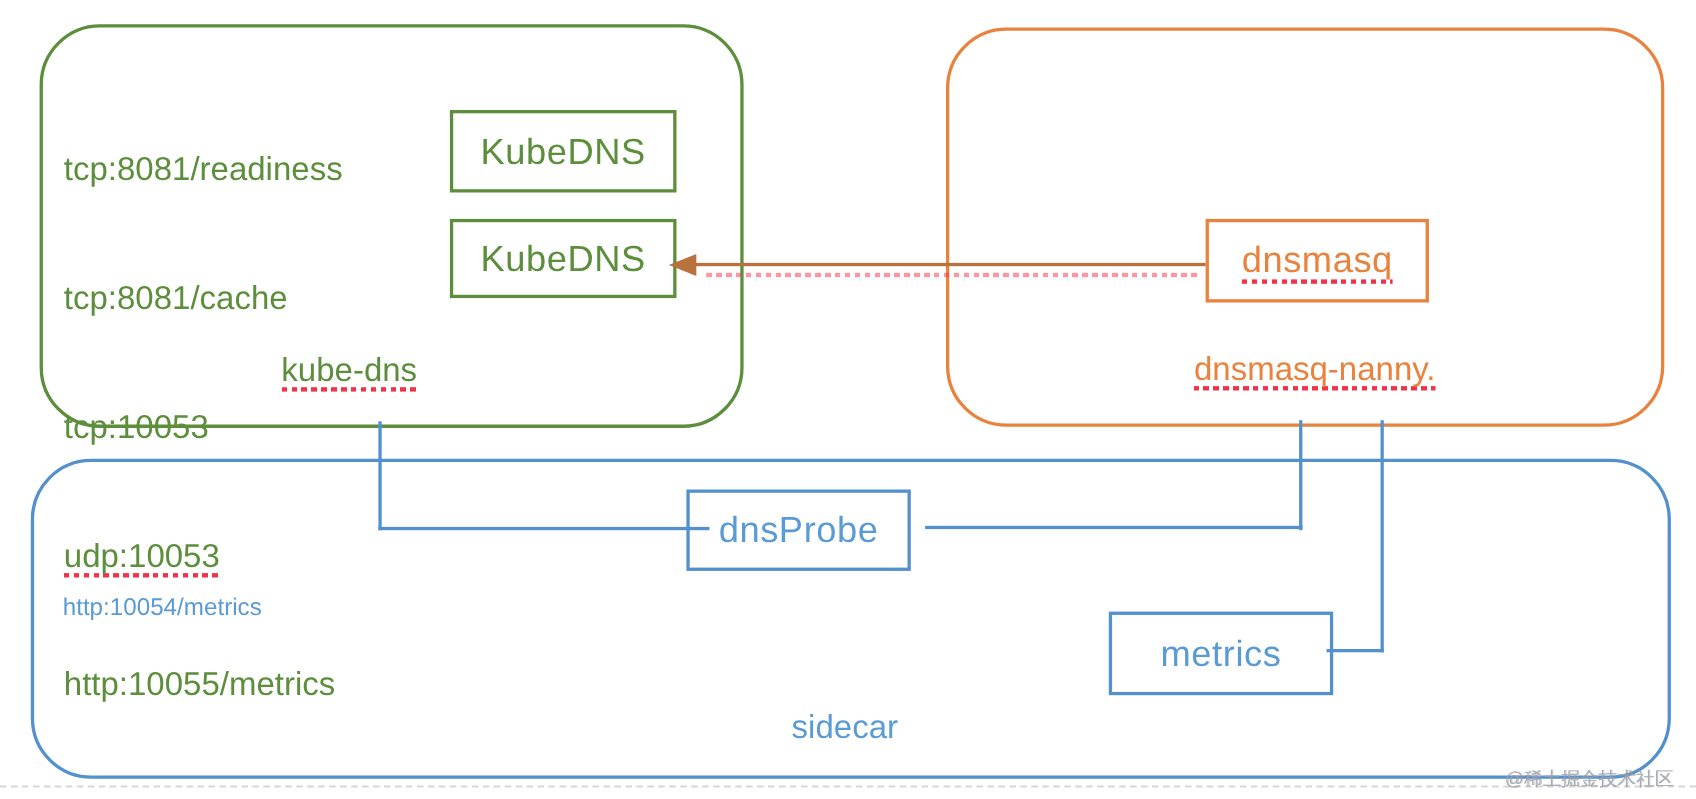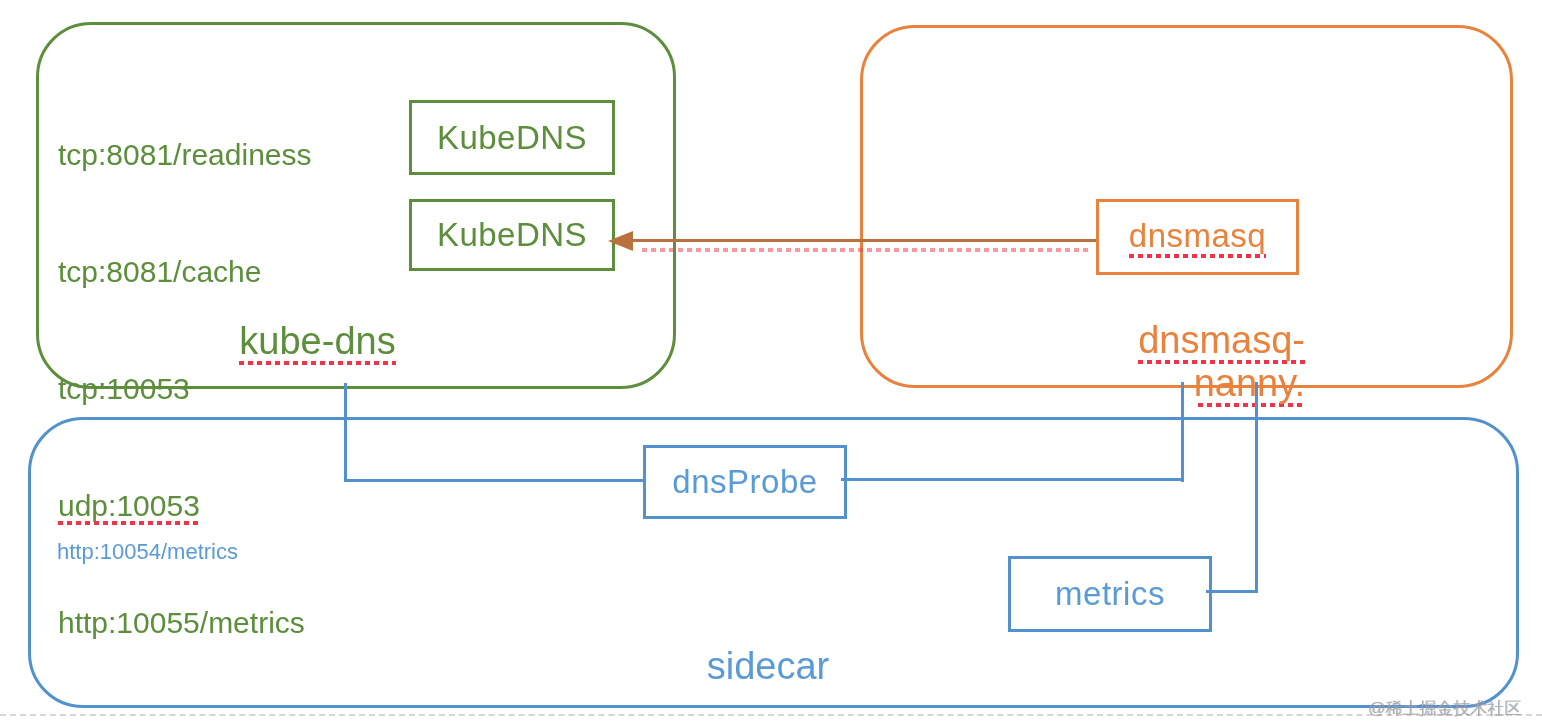--- a/index.html
+++ b/index.html
@@ -16,21 +16,21 @@
   .cbox{position:absolute;background:#fff0;display:flex;align-items:center;justify-content:center;
         font-size:33px;letter-spacing:.5px;}
   .cbox.green{border:3px solid #5c8e3c;color:#5c8e3c;}
   .cbox.orange{border:3px solid #e8823d;color:#e8823d;}
   .cbox.blue{border:3px solid #5291cd;color:#5b9bd5;}
   
   .ports{position:absolute;font-size:30px;line-height:39px;white-space:pre;}
   .ports.green{color:#5c8e3c;margin-left:12px;}
   .ports.orange{color:#e8823d;}
   .ptext.blue{color:#5b9bd5;}
-  .podlabel{position:absolute;font-size:38px;text-align:center;}
+  .podlabel{position:absolute;font-size:30px;text-align:center;}
   .podlabel.green{color:#5c8e3c;}
   .podlabel.orange{color:#e8823d;text-align:right;}
   .podlabel.blue{color:#5b9bd5;}
   
   .sp{
     background-image:repeating-linear-gradient(90deg,#f13248 0 5px,rgba(0,0,0,0) 5px 9px);
     background-size:100% 4px;background-position:0 100%;background-repeat:no-repeat;
     padding-bottom:3px;
   }
   
@@ -81,21 +81,21 @@
   <div class="podlabel orange" style="left:1055px;top:319px;width:250px;">
     <span class="sp">dnsmasq-nanny.</span>
   </div>
 
   <div class="pod blue" style="left:28px;top:417px;width:1485px;height:285px;"></div>
 
   <div class="ports ptext blue" style="left:57px;top:454px;font-size:22px;color:#5b9bd5;">
     <div>http:10054/metrics</div>
   </div>
 
-  <div class="cbox blue" style="left:643px;top:445px;width:198px;height:68px;text-align:center;">
+  <div class="cbox blue" style="left:624px;top:445px;width:198px;height:68px;text-align:center;">
     <span>dnsProbe</span>
   </div>
   <div class="cbox blue" style="left:1008px;top:556px;width:198px;height:70px;">
     <span>metrics</span>
   </div>
 
   <div class="podlabel blue" style="left:676px;top:645px;width:184px;">
     <span>sidecar</span>
   </div>
 

